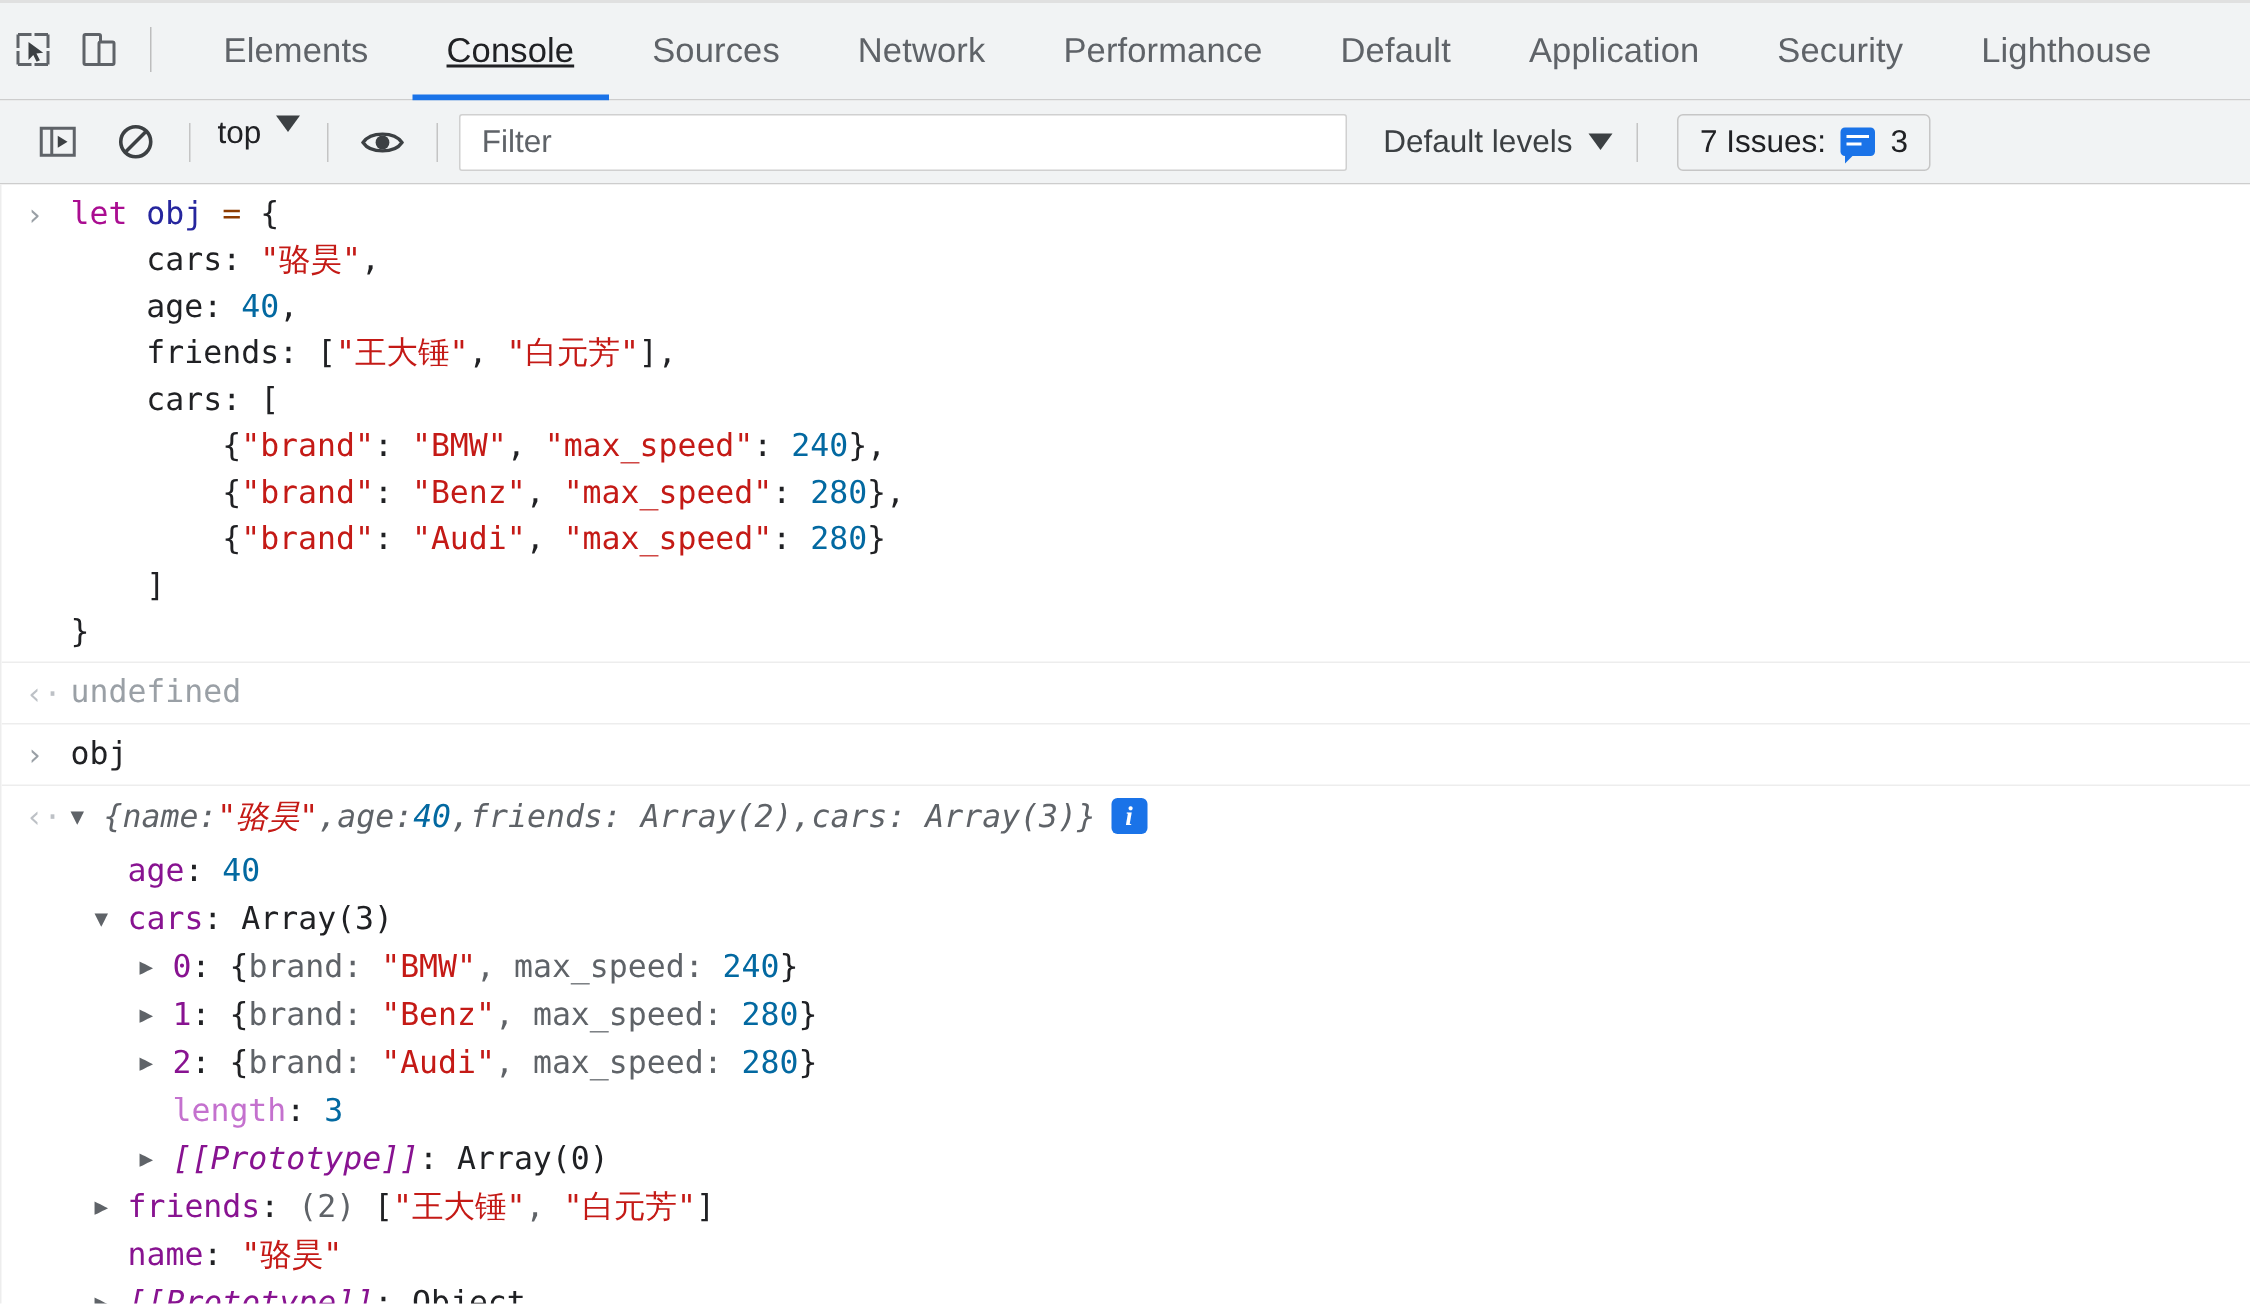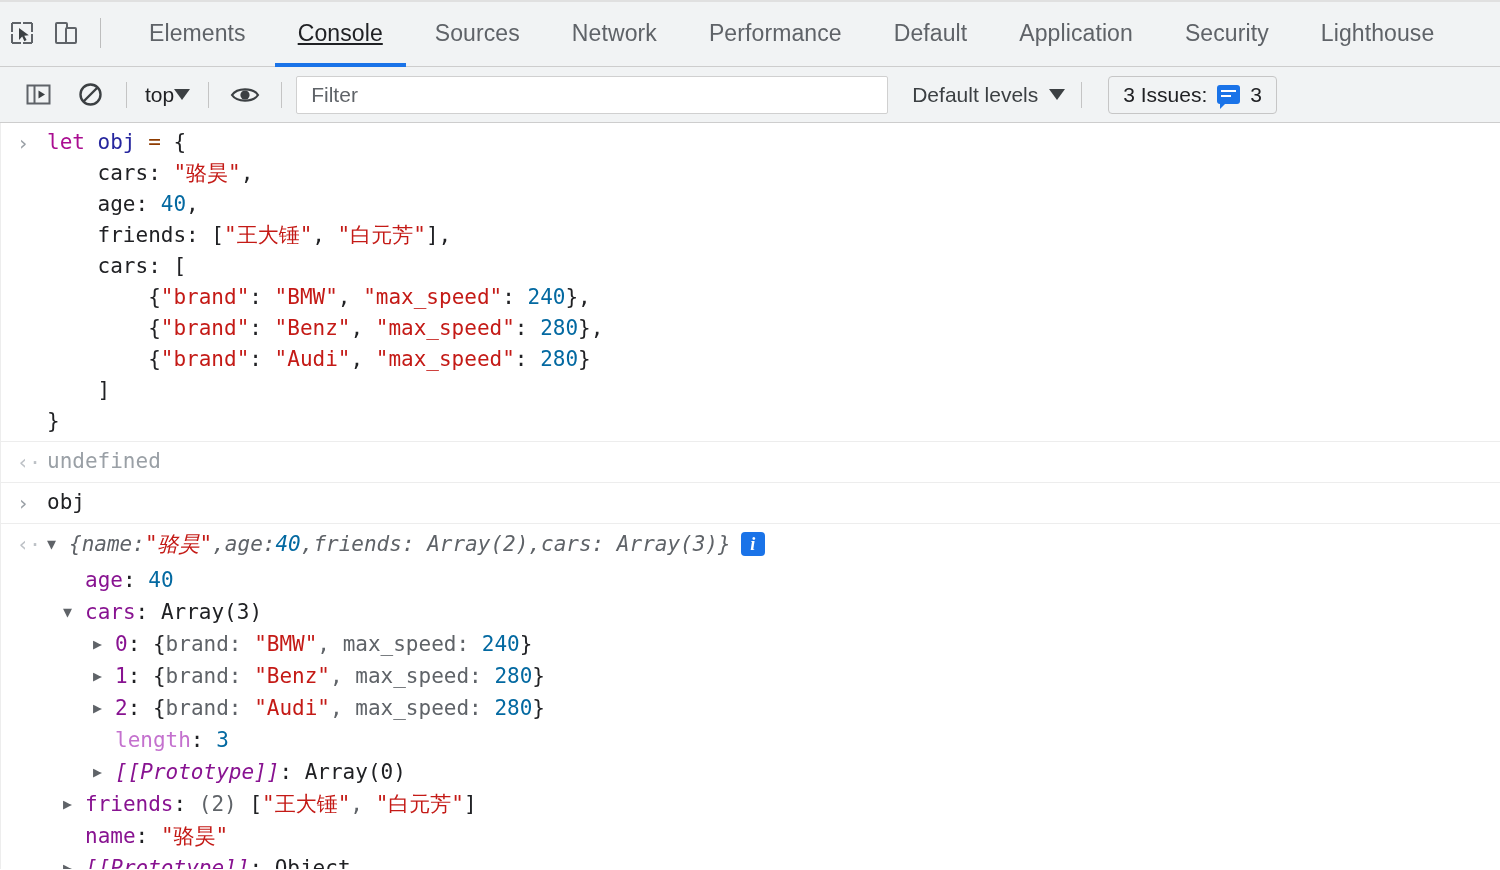--- a/index.html
+++ b/index.html
@@ -84,21 +84,21 @@
     margin: 0 6px;
   }
   .fb-sep {
     width: 1px;
     height: 26px;
     background: #c4c4c4;
     margin: 0 10px;
   }
   .ctx-select {
     display: flex;
-    align-items: center;
+    gap: 10px;
     padding: 0 8px;
     font-size: 21px;
     color: #202124;
     height: 36px;
   }
   .caret {
     width: 0; height: 0;
     border-left: 8px solid transparent;
     border-right: 8px solid transparent;
     border-top: 11px solid #3c4043;
@@ -349,21 +349,21 @@
   <input class="filter-input" type="text" placeholder="Filter" style="">
 
   <div class="levels">
     <span>Default levels</span>
     <span class="caret"></span>
   </div>
 
   <div class="fb-sep"></div>
 
   <div class="issues-btn">
-    <span>3 Issues:</span>
+    <span>7 Issues:</span>
     <span class="issue-bubble">
         <i></i>
         <i></i>
       </span>
     <span>3</span>
   </div>
 </div>
 
 <div class="console">
   <div id="messages">

